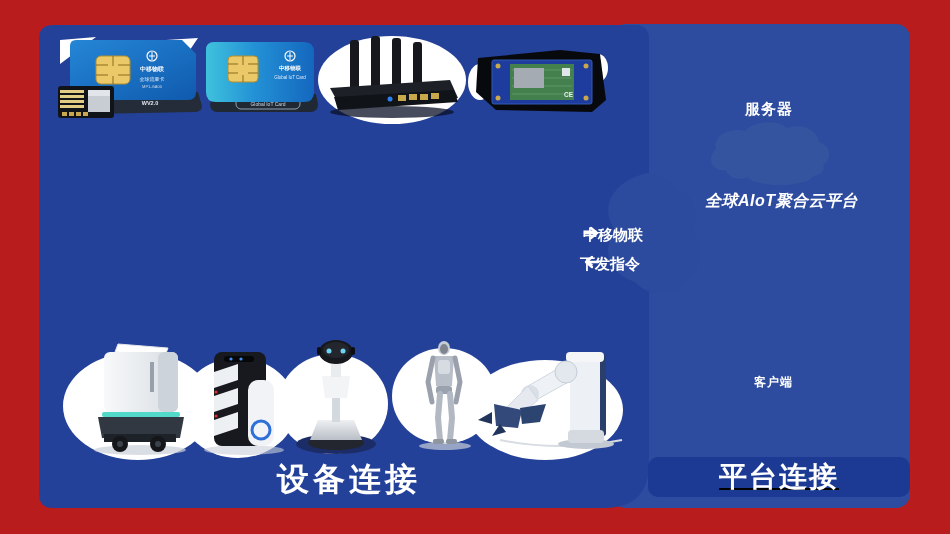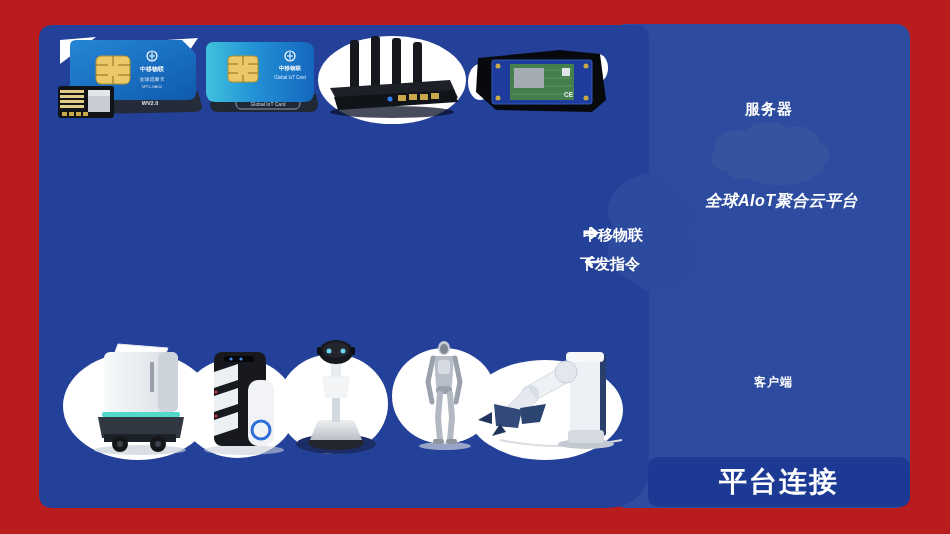--- a/index.html
+++ b/index.html
@@ -7,22 +7,22 @@
          font-family:"Liberation Sans",sans-serif;}
   .stage svg{position:absolute;left:0;top:0;}
   .lbl{position:absolute;color:#ffffff;font-weight:bold;white-space:nowrap;}
   .lbl-server{left:745px;top:100px;font-size:15px;letter-spacing:1px;}
   .lbl-cloud{left:705px;top:191px;font-size:16px;letter-spacing:.5px;font-style:italic;}
   .lbl-client{left:754px;top:374px;font-size:12px;letter-spacing:1px;}
   .lbl-devconn{left:277px;top:458px;font-size:32px;letter-spacing:4px;}
   .flow-row{position:absolute;display:flex;align-items:center;gap:5px;color:#fff;font-weight:bold;font-size:15px;}
   .flow-row.up{left:583px;top:226px;}
   .flow-row.down{left:580px;top:255px;}
-  .platform-bar{position:absolute;left:648px;top:457px;width:262px;height:50px;background:#1c3a93;
-                border-radius:10px;display:flex;align-items:center;justify-content:center;}
+  .platform-bar{position:absolute;left:648px;top:457px;width:262px;height:40px;background:#1c3a93;
+                border-radius:10px;display:flex;align-items:center;justify-content:center;text-decoration:underline;}
   .platform-bar span{color:#fff;font-weight:bold;font-size:28px;letter-spacing:2px;}
 </style>
 </head>
 <body>
 
 <div class="stage">
 
   <svg width="950" height="534" viewBox="0 0 950 534">
     <defs>
       <linearGradient id="simblue" x1="0" y1="0" x2="1" y2="1">
@@ -235,17 +235,18 @@
   </div>
 
   <div class="flow-row down">
     <svg width="20" height="14" viewBox="0 0 20 14">
       <path d="M18,7 H7 M12,2 L6,7 L12,12" stroke="#ffffff" stroke-width="2.4" fill="none" stroke-linecap="round" stroke-linejoin="round"></path>
     </svg>
     <span>下发指令</span>
   </div>
 
   <div class="lbl lbl-client">客户端</div>
+  <div class="lbl lbl-devconn">设备连接</div>
 
   <div class="platform-bar">
     <span>平台连接</span>
   </div>
 </div>
 
 </body></html>

